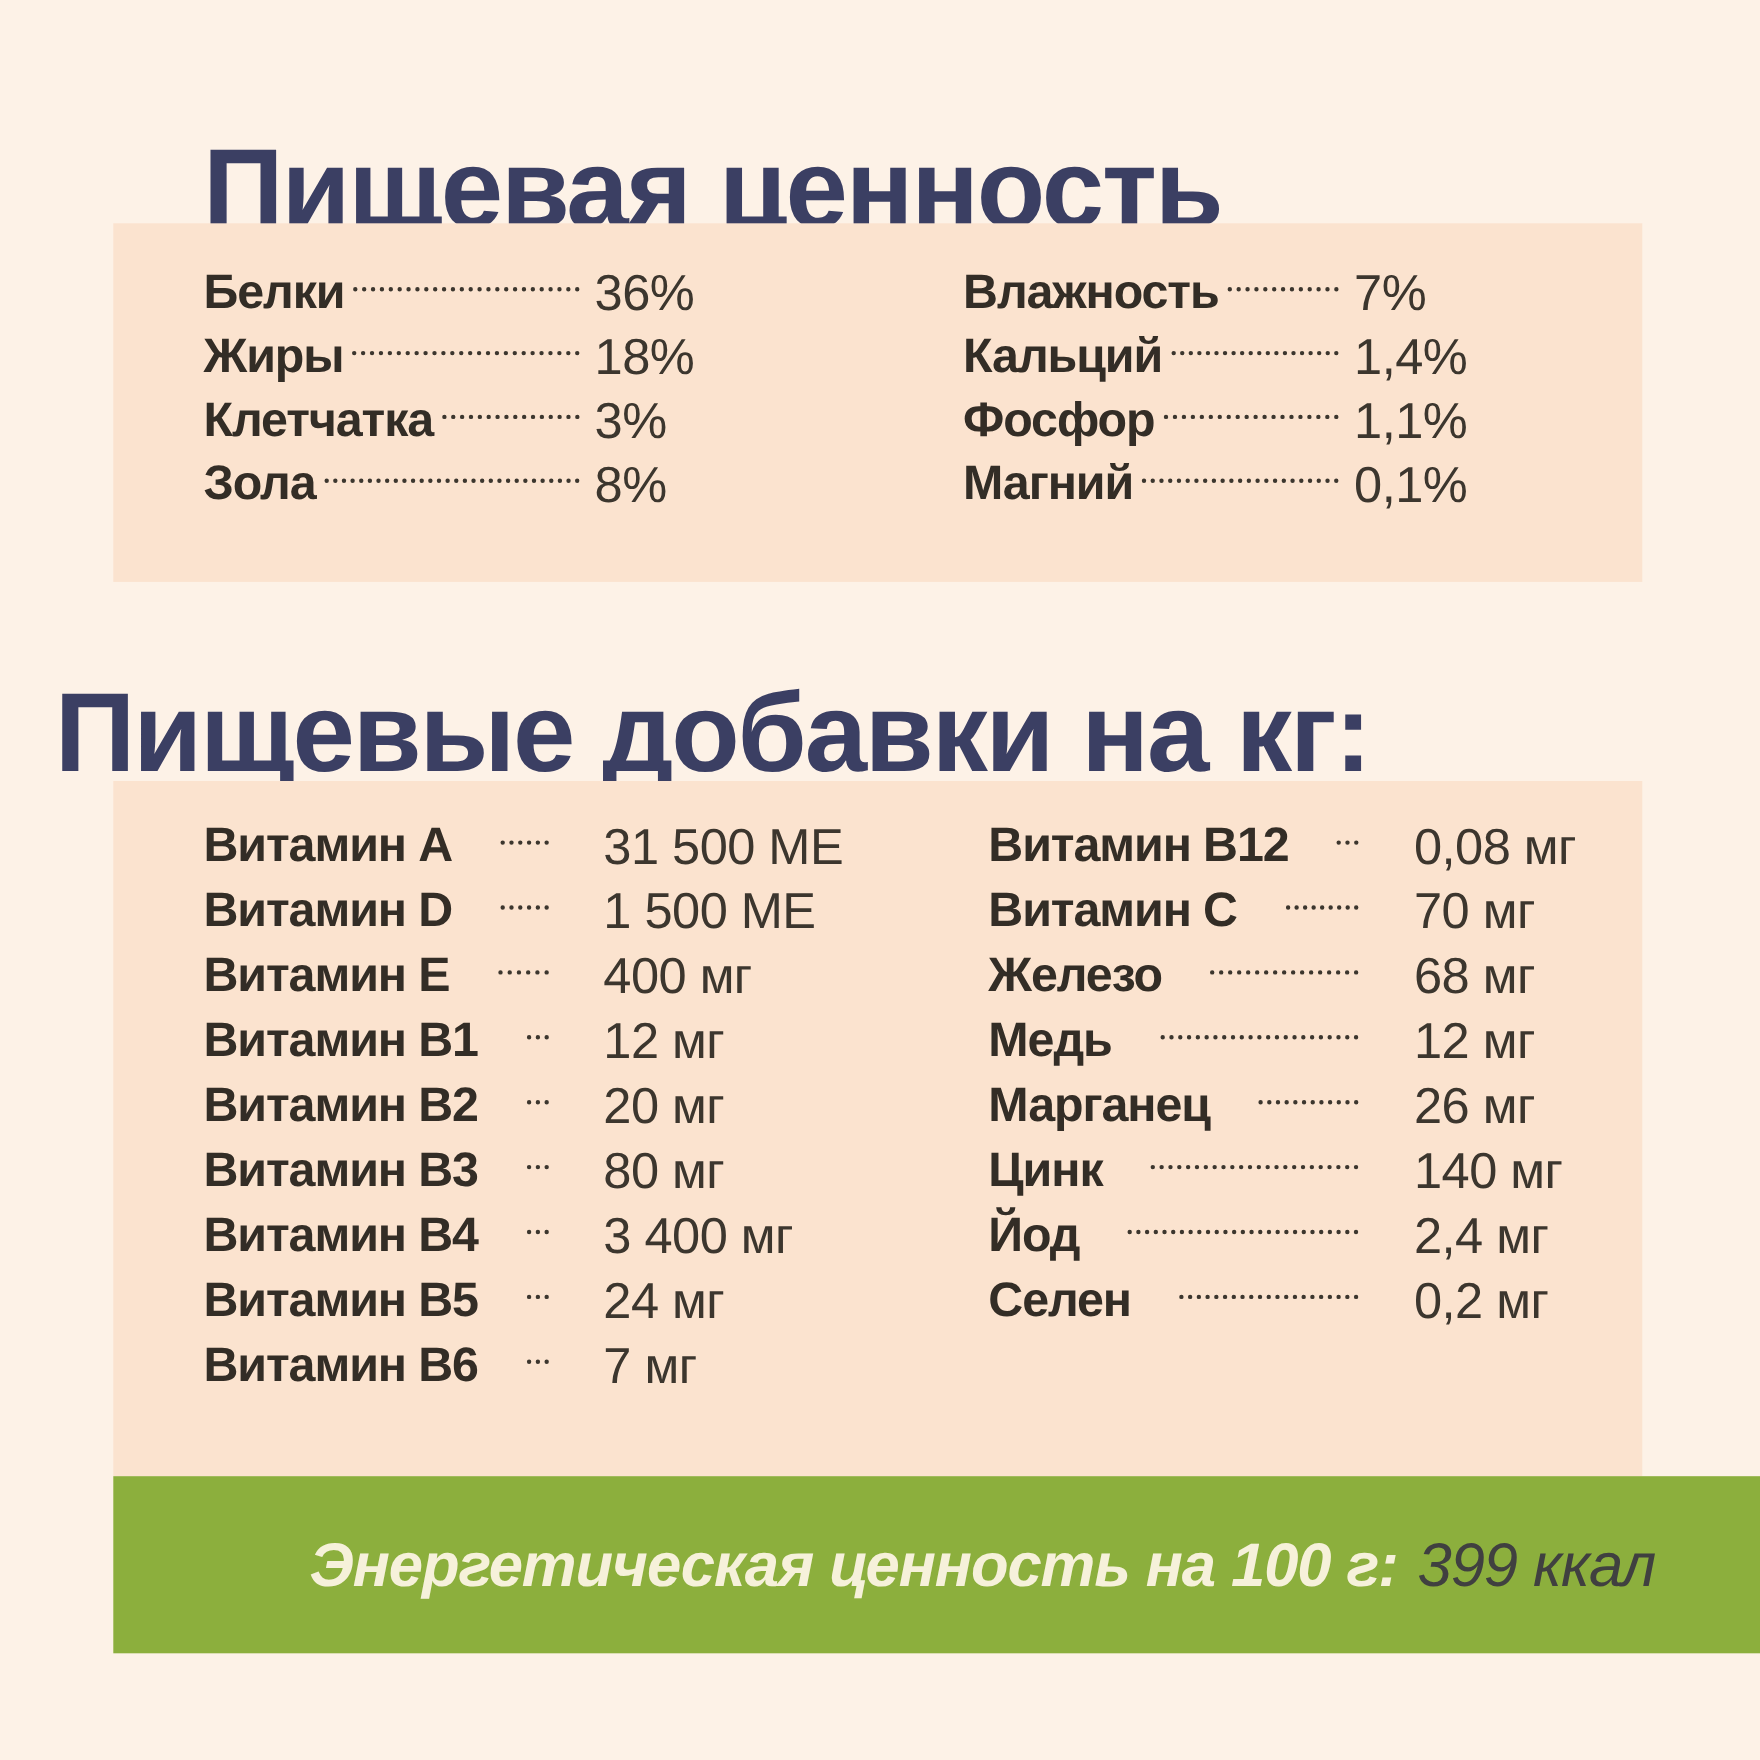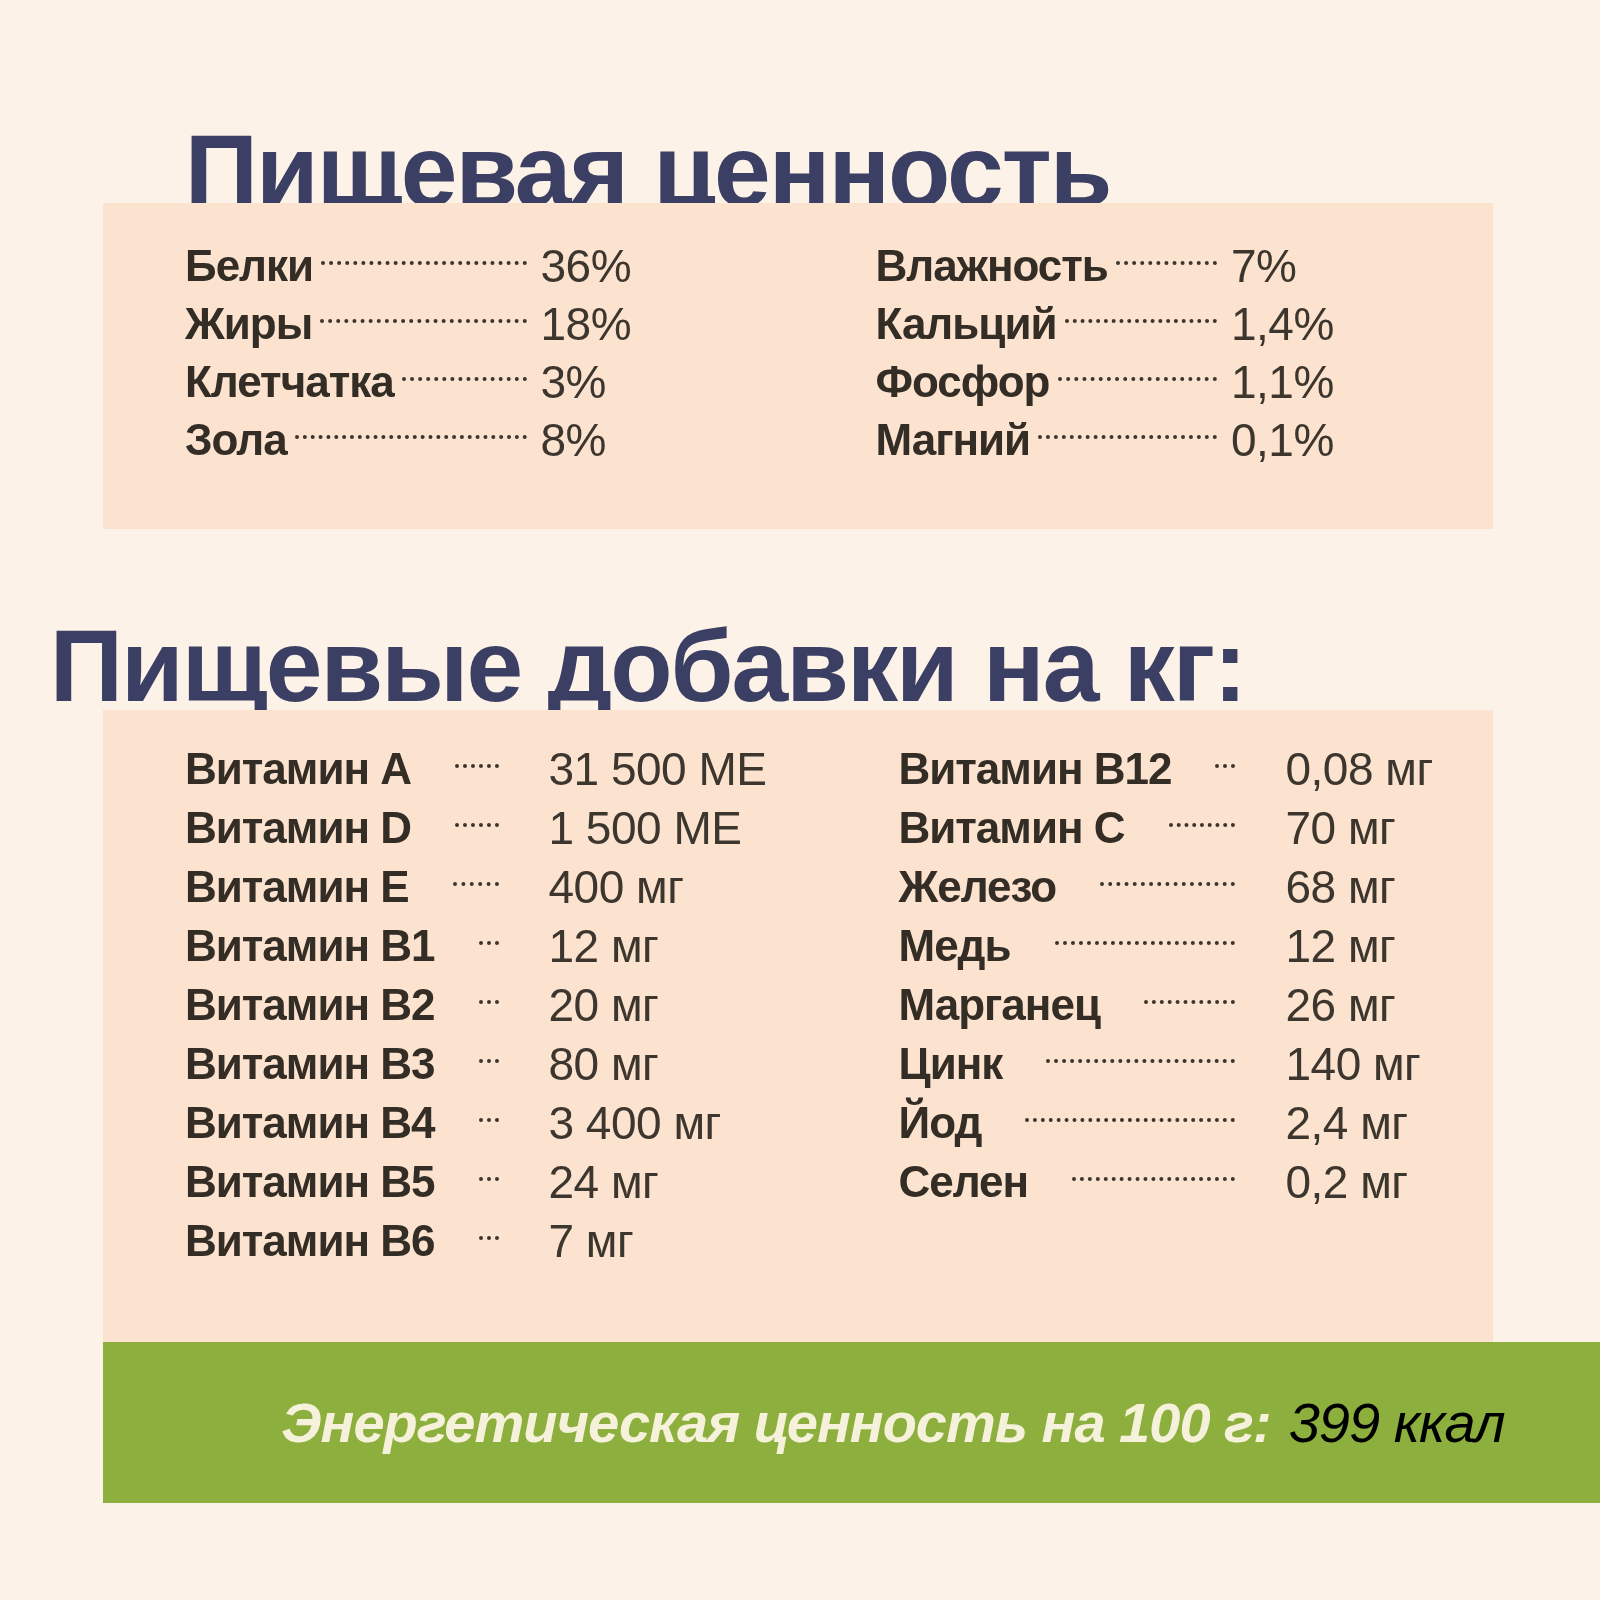--- a/index.html
+++ b/index.html
@@ -96,21 +96,21 @@
     font-weight: 700;
     font-size: 56px;
     letter-spacing: -1px;
     color: #f6f1da;
   }
   .energy-bar .e-value {
     font-style: italic;
     font-weight: 400;
     font-size: 56px;
     letter-spacing: -1px;
-    color: #000000;
+    color: #404040;
     margin-left: 18px;
   }
 </style>
 </head>
 <body>
 
 <h1 id="title-1" class="big-title">Пищевая ценность</h1>
 
 <div id="panel-1" class="panel">
   <div class="col">

